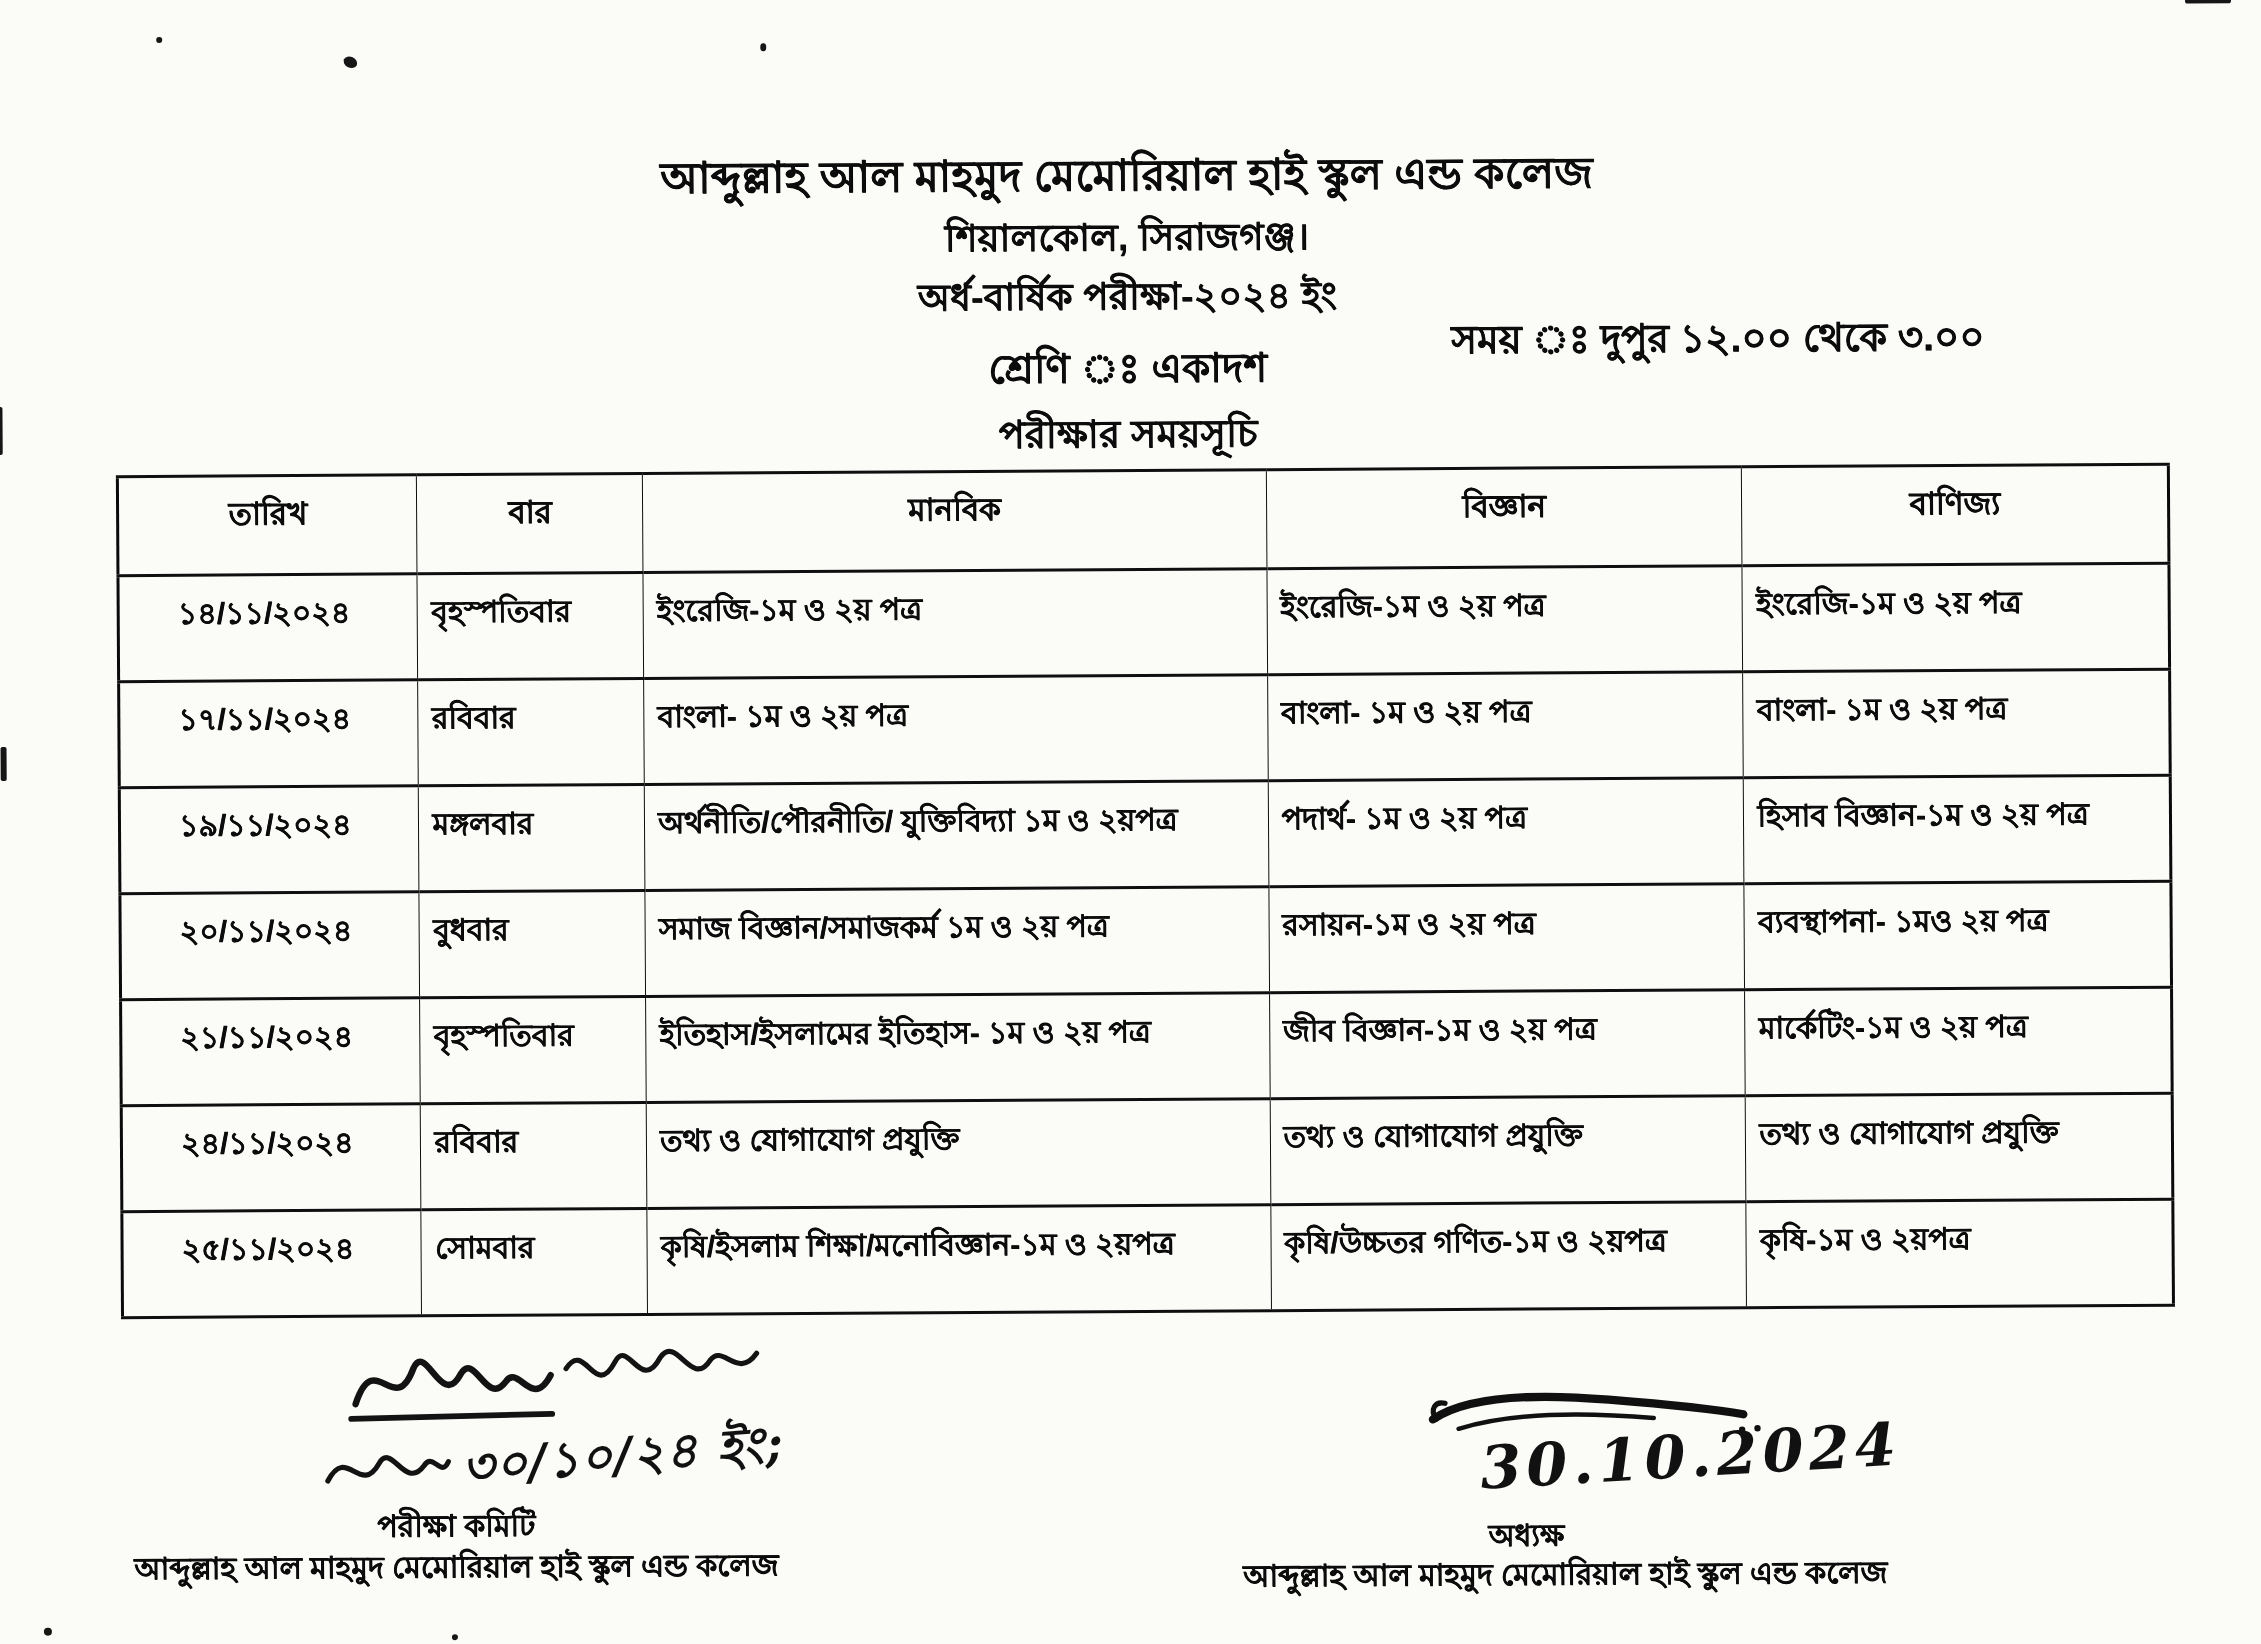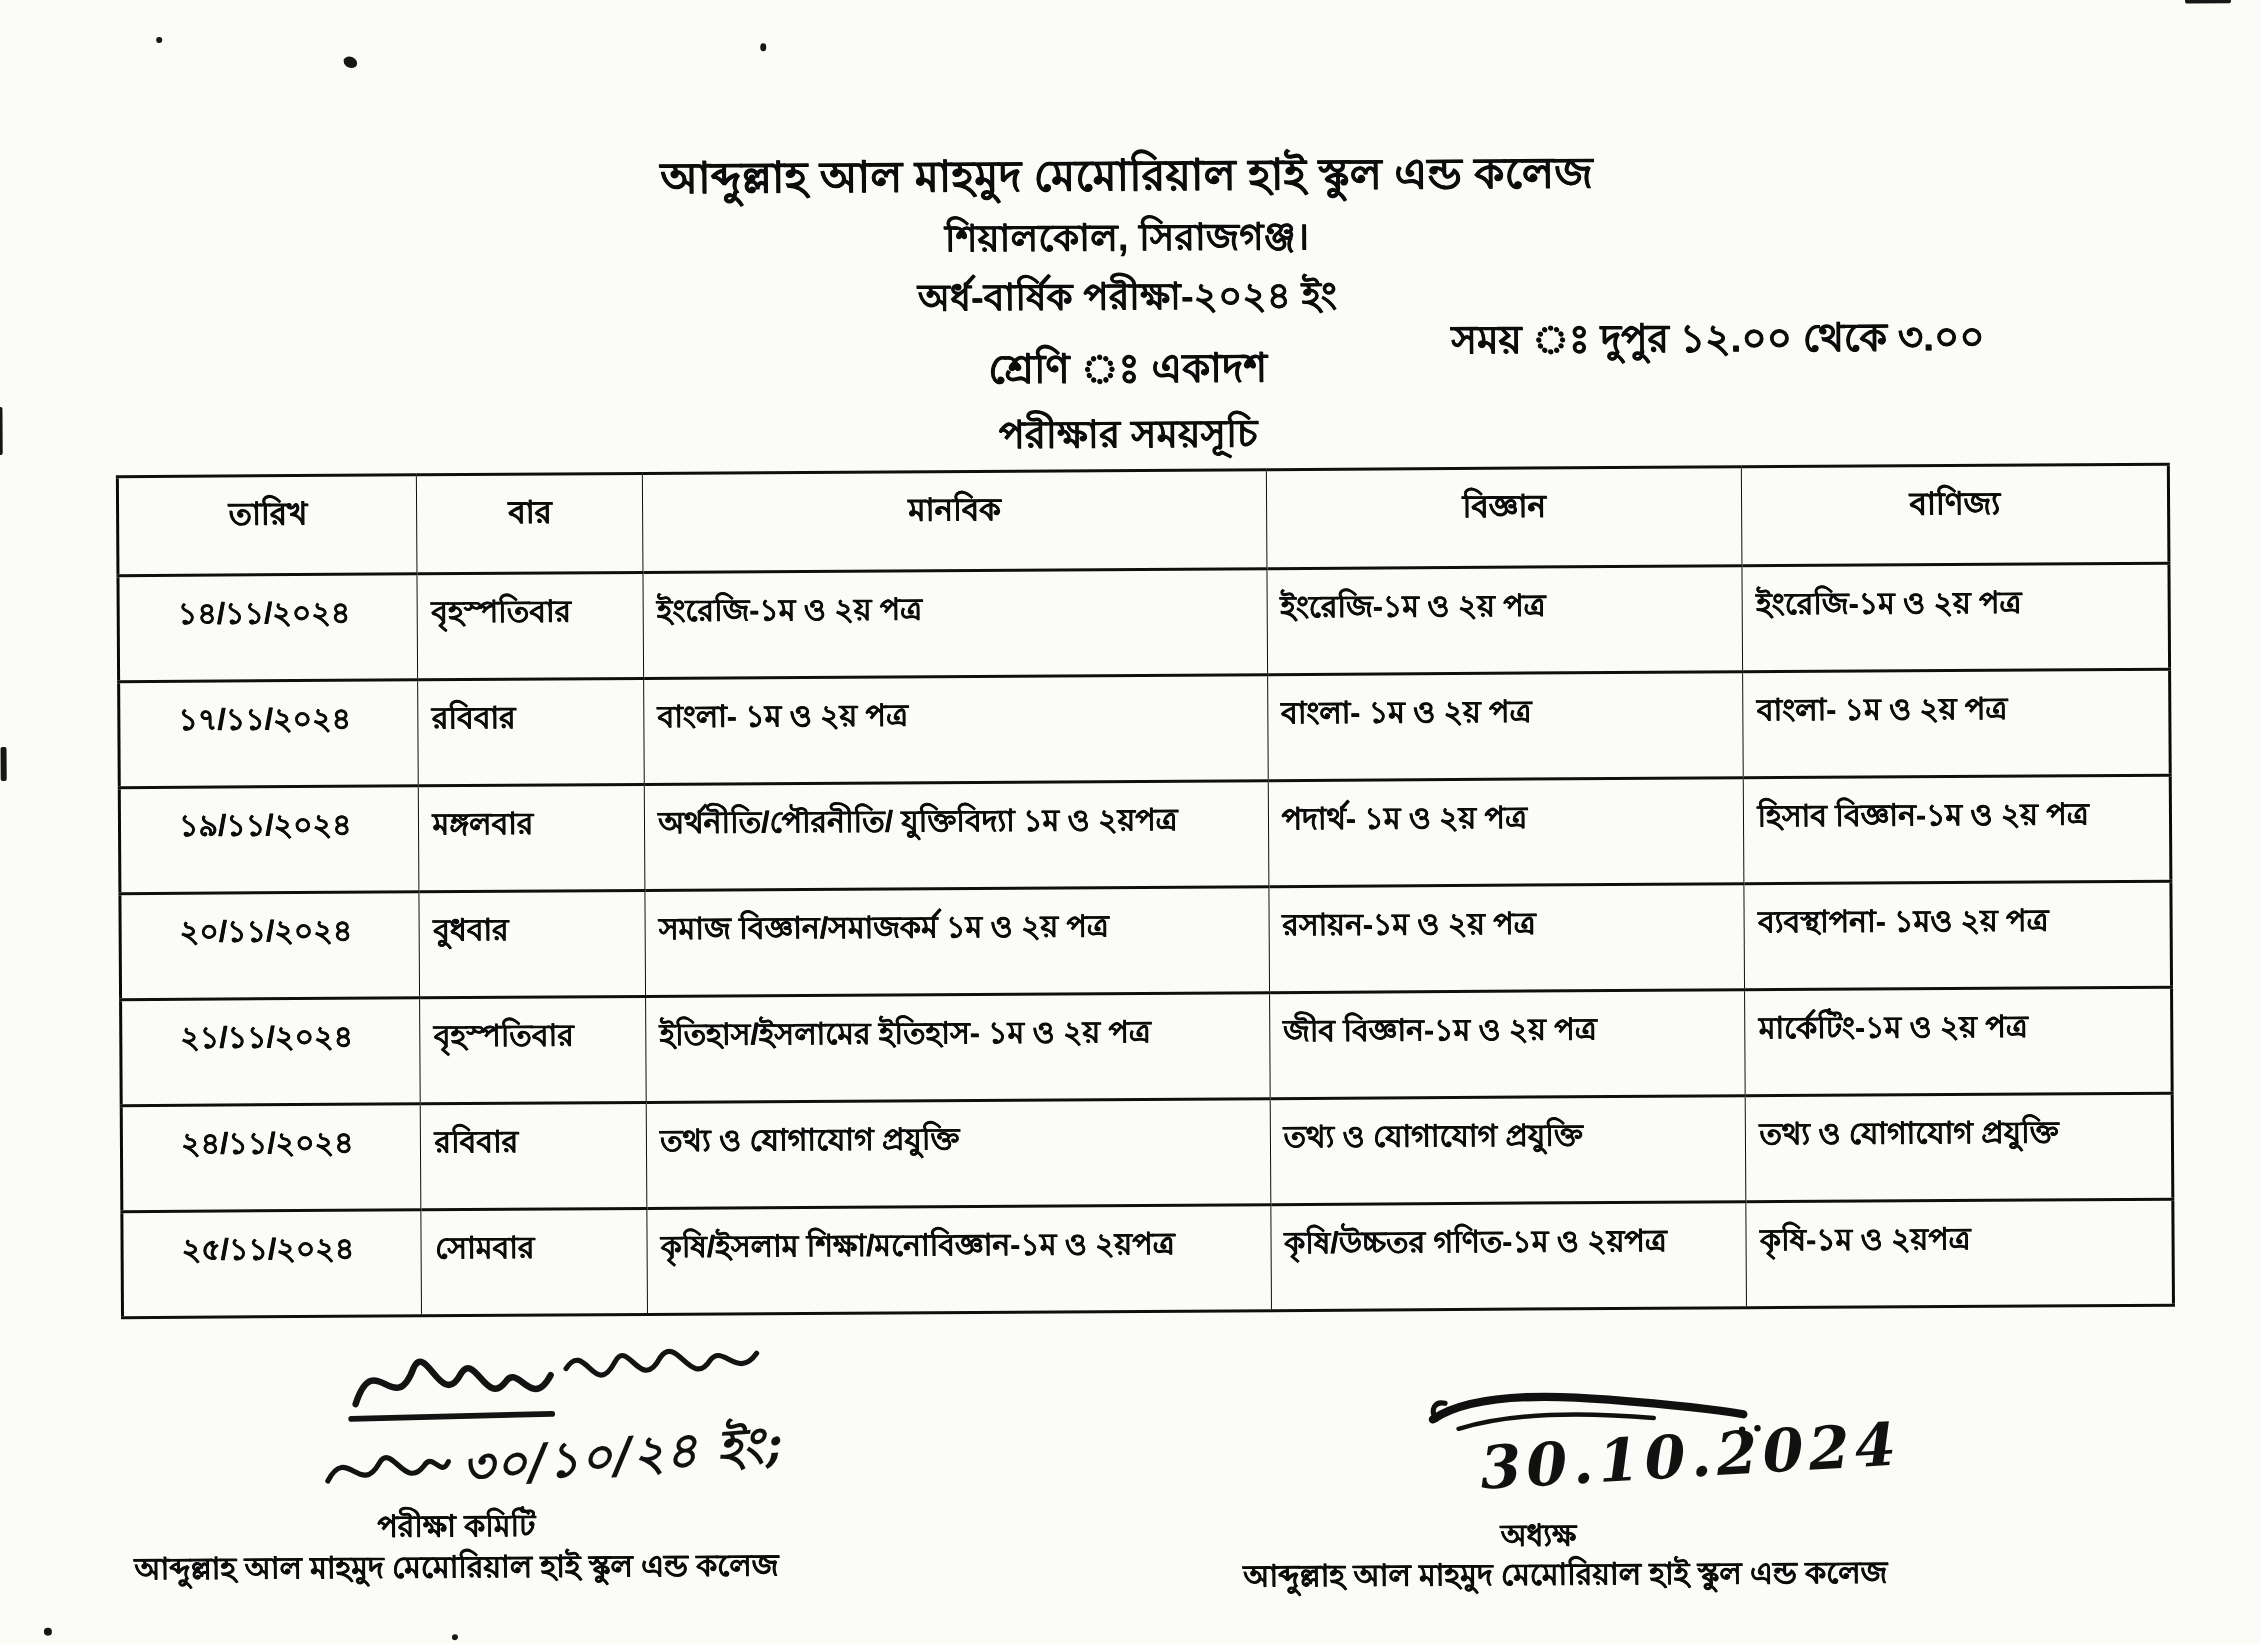--- a/index.html
+++ b/index.html
@@ -72,21 +72,21 @@
   }
   .hand-date-right{
     position:absolute;left:251px;top:45px;font-size:59px;
     transform:rotate(-3deg);letter-spacing:5.2px;
   }
   .lbl-committee{
     position:absolute;left:0;top:173px;width:658px;text-align:center;
     font-size:30px;font-weight:700;text-shadow:0.3px 0.3px 0 #000;
   }
   .lbl-principal{
-    position:absolute;left:271px;top:134px;
+    position:absolute;left:259px;top:134px;
     font-size:30px;font-weight:700;text-shadow:0.3px 0.3px 0 #000;
   }
   .lbl-school-left{
     position:absolute;left:3.2px;top:214px;width:651px;text-align:center;
     font-size:30px;font-weight:700;white-space:nowrap;
     text-shadow:0.4px 0.4px 0 #000;
   }
   .lbl-school-right{
     position:absolute;left:13px;top:173px;width:645px;text-align:center;
     font-size:30px;font-weight:700;white-space:nowrap;

